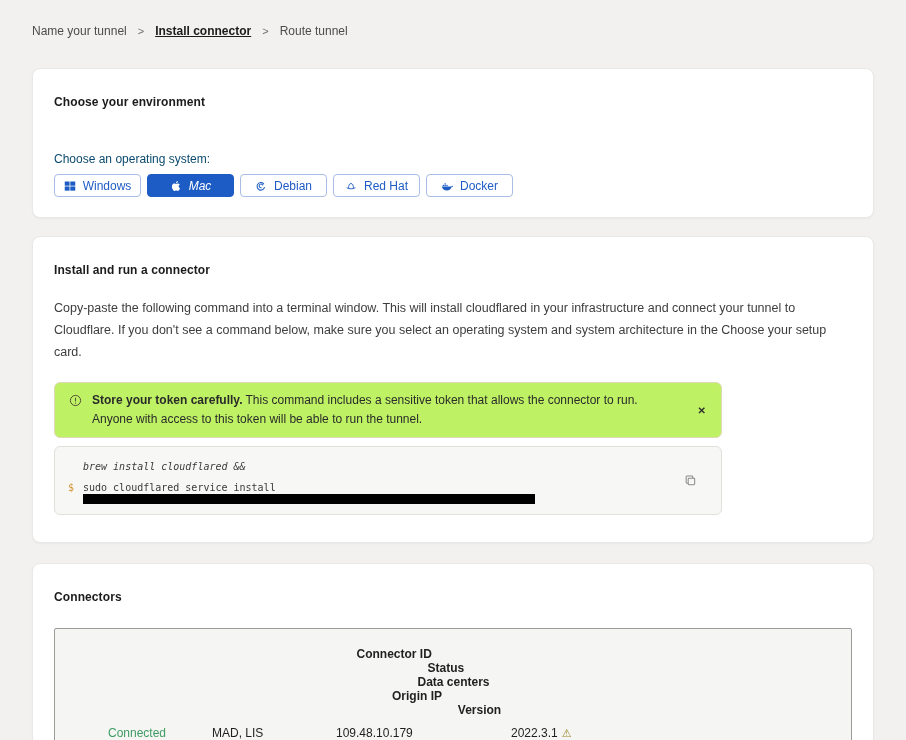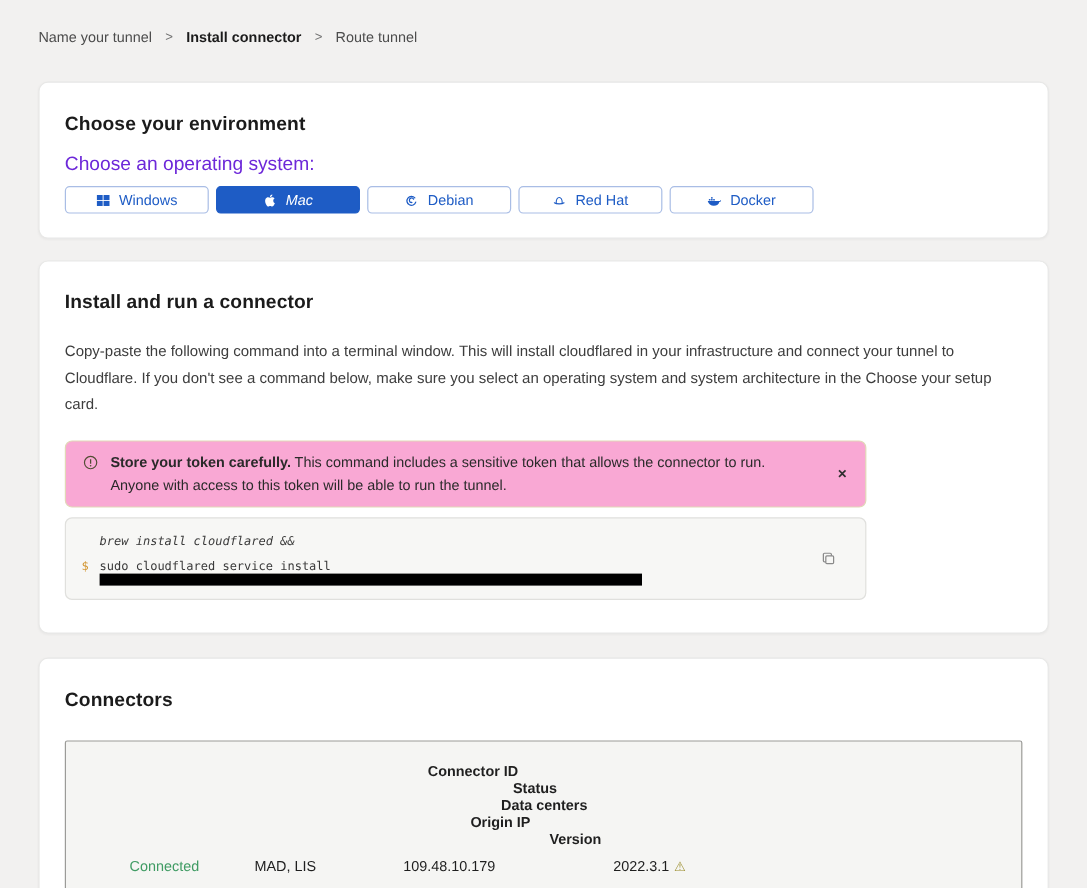--- a/index.html
+++ b/index.html
@@ -9,55 +9,55 @@
     background:#f2f1f0;
     font-family:"Liberation Sans", sans-serif;
     color:#1f1f1f;
     overflow:hidden;
   }
   .page { padding:24px 32px 0; }
 
   
   .breadcrumb { display:flex; align-items:center; gap:11px; font-size:12px; color:#4c4c4c; margin-bottom:30px; }
   .crumb { cursor:pointer; }
-  .crumb.active { font-weight:700; color:#1b1b1b; }
+  .crumb.active { font-weight:700; color:#1b1b1b;text-decoration:underline; }
   .sep { color:#6f6f6f; font-size:11px; }
 
   
   .card {
     background:#ffffff;
     border:1px solid #e8e8e7;
     border-radius:8px;
     box-shadow:0 1px 2px rgba(0,0,0,0.04);
     padding:26px 21px 20px;
   }
-  .card-title { font-size:16px; font-weight:700; color:#1b1b1b; margin:0; letter-spacing:.1px; }
+  .card-title { font-size:12px; font-weight:700; color:#1b1b1b; margin:0; letter-spacing:.1px; }
 
   
   .card-env { margin-bottom:18px; }
-  .os-label { font-size:16px; color:#6d28d9; margin-top:16px; margin-bottom:8px; }
+  .os-label { font-size:12px; color:#0c4a6e; margin-top:43px; margin-bottom:8px; }
   .os-row { display:flex; gap:6px; }
   .os-btn {
-    width:120px; height:23px;
+    width:87px; height:23px;
     display:flex; align-items:center; justify-content:center; gap:7px;
     background:#fff; border:1px solid #a9bde5; border-radius:4px;
     color:#1e5cc5; font-size:12px; font-family:"Liberation Sans", sans-serif;
     cursor:pointer; padding:0;
   }
   .os-btn.selected { background:#1e5cc5; border-color:#1e5cc5; color:#fff;font-style:italic; }
   .os-icon { display:flex; }
   .os-icon svg { width:12px; height:12px; display:block; }
 
   
   .card-install { margin-bottom:20px; padding-bottom:27px; }
   .desc { font-size:12.5px; color:#3d3d3d; line-height:1.75; margin:21px 0 0; max-width:796px; }
 
   .banner {
     margin-top:18px; max-width:668px;
-    background:#f9a8d4; border:1px solid #e1d8b7; border-radius:6px;
+    background:#bef264; border:1px solid #e1d8b7; border-radius:6px;
     padding:8px 14px; position:relative;
     display:flex; gap:10px; align-items:flex-start;
   }
   .banner-icon { color:#524d33; margin-top:3px; flex:0 0 auto; display:flex; }
   .banner-icon svg { width:13px; height:13px; }
   .banner-text { font-size:12px; color:#2a2a2a; line-height:1.6; padding-right:42px; }
   .banner-text strong { font-weight:700; margin-right:3px; }
   .banner-close {
     position:absolute; right:13px; top:50%; transform:translateY(-50%);
     background:none; border:none; padding:2px; cursor:pointer;

